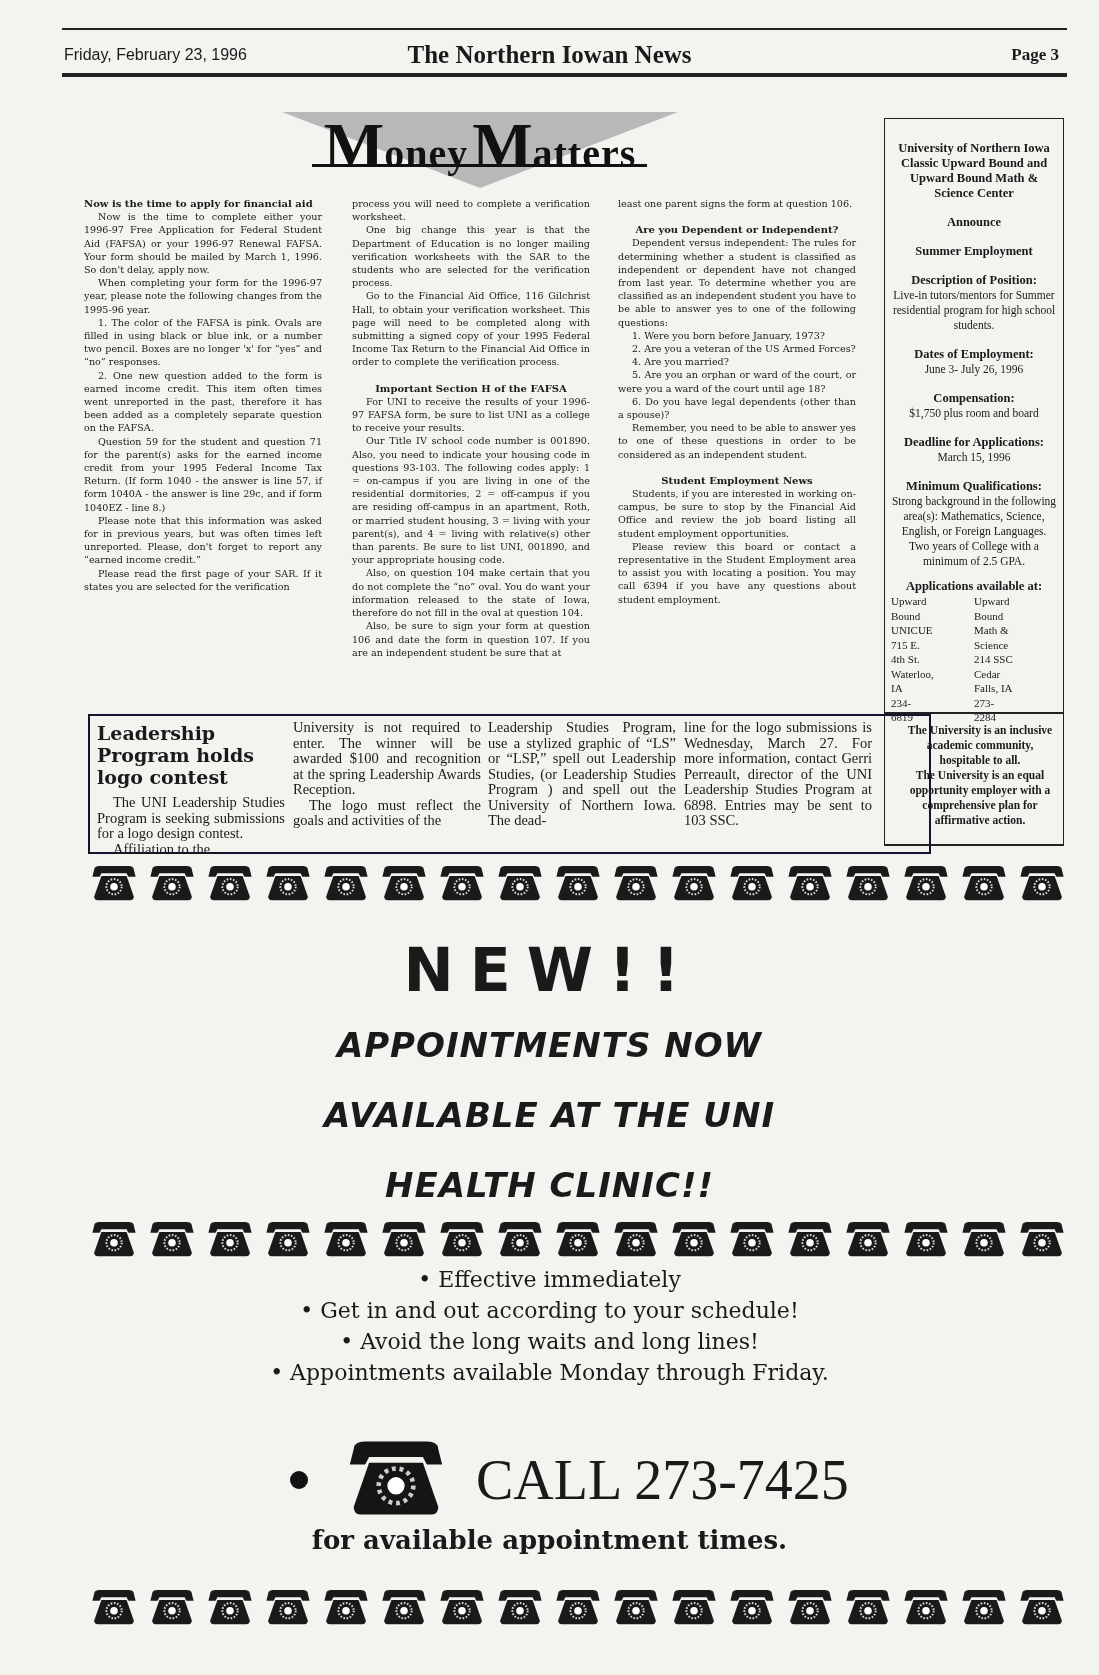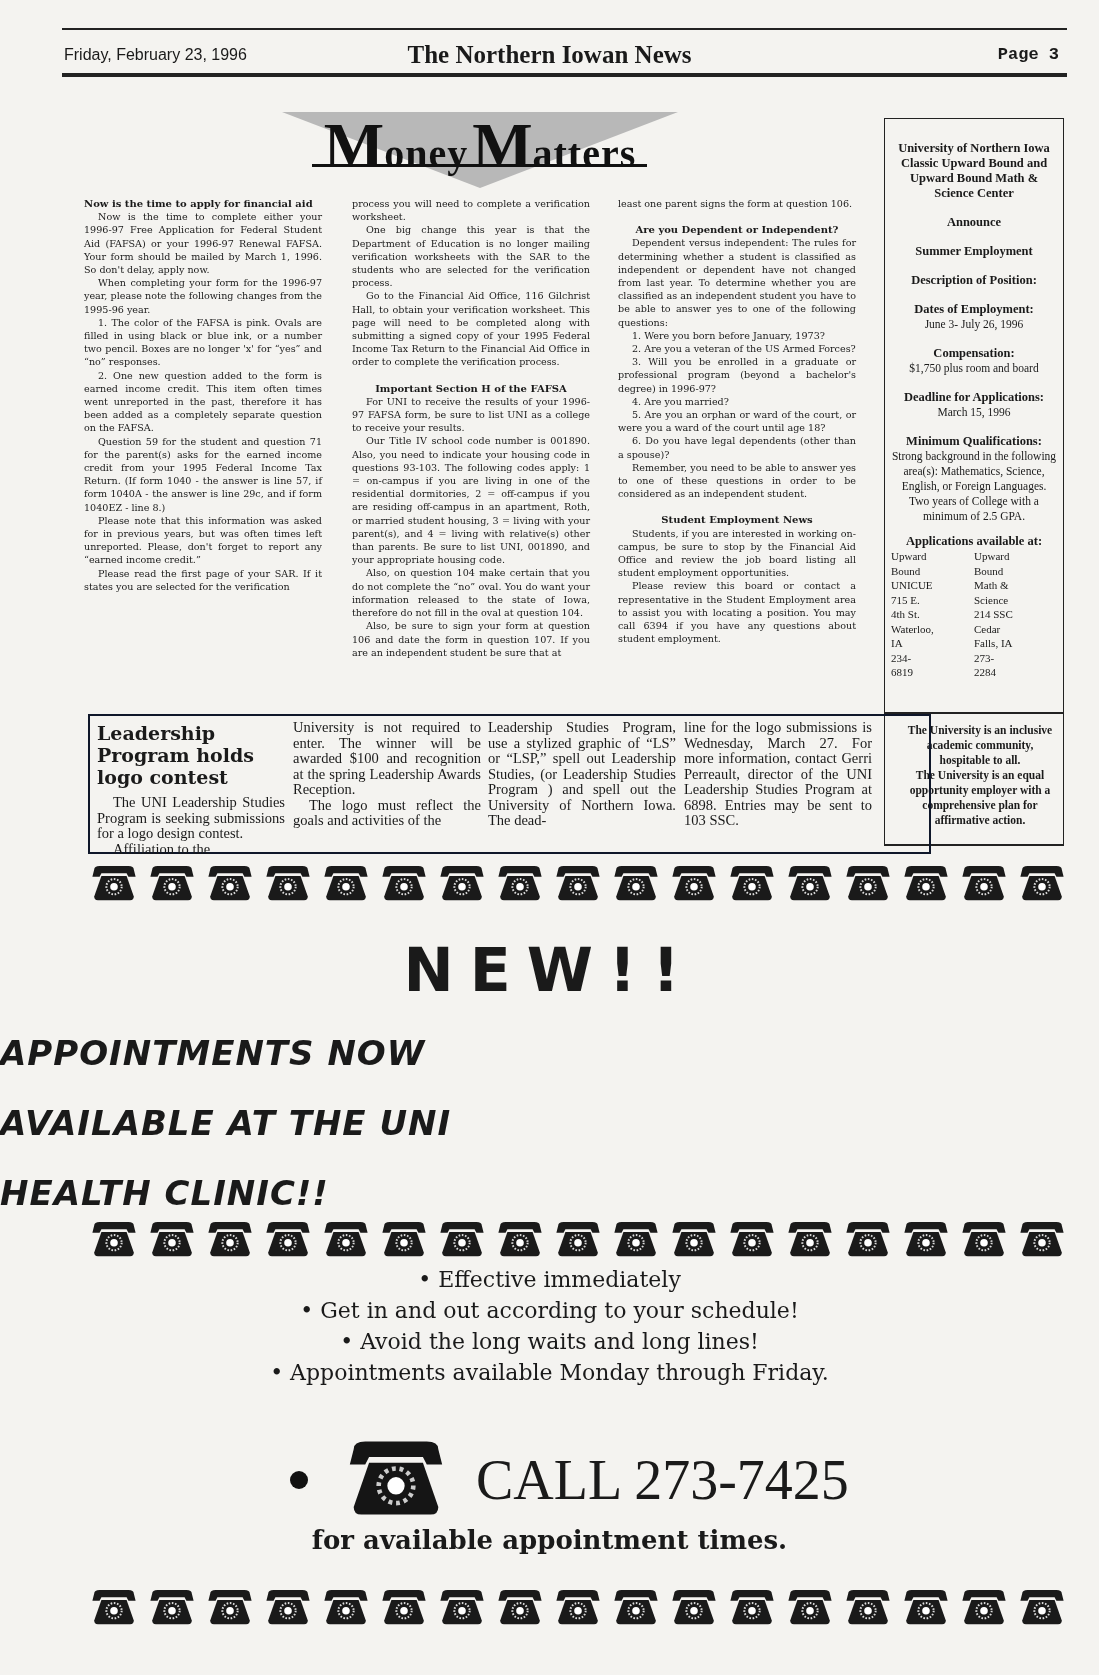--- a/index.html
+++ b/index.html
@@ -4,21 +4,21 @@
 <style>
   * { box-sizing: border-box; margin: 0; padding: 0; }
   html, body { width: 1099px; height: 1675px; background: #f4f3f0; overflow: hidden; }
   body { position: relative; font-family: "DejaVu Serif", serif; color: #1a1a1a; }
 
   
   .hdr-rule-top { position: absolute; left: 62px; top: 28px; width: 1005px; height: 2px; background: #222; }
   .hdr-rule-bot { position: absolute; left: 62px; top: 73px; width: 1005px; height: 4px; background: #222; }
   .hdr-date { position: absolute; left: 64px; top: 46px; font-family: "Liberation Sans", sans-serif; font-size: 16px; }
   .hdr-title { position: absolute; left: 0; width: 1099px; top: 41px; text-align: center; font-family: "Liberation Serif", serif; font-weight: bold; font-size: 25px; }
-  .hdr-page { position: absolute; right: 40px; top: 45px; font-family: Liberation Mono, monospace; font-weight: bold; font-size: 17px; }
+  .hdr-page { position: absolute; right: 40px; top: 45px; font-family: Liberation Serif, serif; font-weight: bold; font-size: 17px; }
 
   
   .banner { position: absolute; left: 282px; top: 112px; width: 396px; height: 76px; }
   .banner-tri { position: absolute; left: 0; top: 0; width: 396px; height: 76px; background: #b8b8b8; clip-path: polygon(0 0, 100% 0, 50% 100%); }
   .banner-text { position: absolute; left: 0; top: 2px; width: 396px; text-align: center; font-family: "Liberation Serif", serif; font-weight: bold; color: #111; white-space: nowrap; }
   .banner-text .big { font-size: 64px; line-height: 64px; }
   .banner-text .small { font-size: 40px; line-height: 40px; letter-spacing: 1px; }
   .banner-rule { position: absolute; left: 30px; top: 52px; width: 335px; height: 3px; background: #111; }
 
   
@@ -49,21 +49,21 @@
   .lead-title { font-family: "DejaVu Serif", serif; font-weight: bold; font-size: 19px; line-height: 22px; text-align: left; margin-bottom: 7px; margin-top: 2px; }
   .lc1 { left: 7px; } .lc2 { left: 203px; } .lc3 { left: 398px; } .lc4 { left: 594px; }
 
   
   .phones { position: absolute; left: 88px; width: 980px; height: 40px; display: flex; justify-content: space-between; }
   .phone { width: 52px; height: 36px; position: relative; }
   .phone svg { width: 100%; height: 100%; }
 
   
   .new { position: absolute; left: 0; width: 1099px; top: 934px; text-align: center; font-family: "DejaVu Sans", sans-serif; font-weight: bold; font-size: 60px; letter-spacing: 16px; line-height: 72px; }
-  .appt { position: absolute; left: 0; width: 1099px; text-align: left; font-family: "DejaVu Sans", sans-serif; font-weight: bold; font-style: italic; font-size: 34px; letter-spacing: 1px; margin-top: 8px; }
+  .appt { position: absolute; left: 0; width: 1099px; text-align: center; font-family: "DejaVu Sans", sans-serif; font-weight: bold; font-style: italic; font-size: 34px; letter-spacing: 1px; }
   .bul { position: absolute; left: 0; width: 1099px; text-align: center; font-family: "DejaVu Serif", serif; font-size: 22px; line-height: 30px; }
   .call-row { position: absolute; top: 1440px; left: 290px; height: 80px; display: flex; align-items: center; }
   .call-dot { width: 18px; height: 18px; background: #111; border-radius: 50%; margin-right: 38px; }
   .big-phone { width: 100px; height: 80px; margin-right: 30px; }
   .call-text { font-family: "Liberation Serif", serif; font-size: 56px; line-height: 60px; }
   .avail { position: absolute; top: 1525px; left: 0; width: 1099px; text-align: center; font-family: "DejaVu Serif", serif; font-weight: bold; font-size: 26px; }
 </style>
 </head>
 <body>
 
@@ -103,38 +103,38 @@
   <p>Also, on question 104 make certain that you do not complete the “no” oval. You do want your information released to the state of Iowa, therefore do not fill in the oval at question 104.</p>
   <p>Also, be sure to sign your form at question 106 and date the form in question 107. If you are an independent student be sure that at</p>
 </div>
 
 <div class="col col3">
   <p class="noind">least one parent signs the form at question 106.</p>
   <h4 class="center">Are you Dependent or Independent?</h4>
   <p>Dependent versus independent: The rules for determining whether a student is classified as independent or dependent have not changed from last year. To determine whether you are classified as an independent student you have to be able to answer yes to one of the following questions:</p>
   <p>1. Were you born before January, 1973?</p>
   <p>2. Are you a veteran of the US Armed Forces?</p>
-  <p>3. Will you be enrolled in a graduate or professional program (beyond a bachelor's degree) in 1996-97?</p>
   <p>4. Are you married?</p>
   <p>5. Are you an orphan or ward of the court, or were you a ward of the court until age 18?</p>
   <p>6. Do you have legal dependents (other than a spouse)?</p>
   <p>Remember, you need to be able to answer yes to one of these questions in order to be considered as an independent student.</p>
   <h4 class="center">Student Employment News</h4>
   <p>Students, if you are interested in working on-campus, be sure to stop by the Financial Aid Office and review the job board listing all student employment opportunities.</p>
   <p>Please review this board or contact a representative in the Student Employment area to assist you with locating a position. You may call 6394 if you have any questions about student employment.</p>
 </div>
 
 <div class="side">
   <div class="b">University of Northern Iowa Classic Upward Bound and Upward Bound Math &amp; Science Center</div>
   <div class="gap"></div>
   <div class="b">Announce</div>
   <div class="gap"></div>
   <div class="b">Summer Employment</div>
   <div class="gap"></div>
   <div class="b">Description of Position:</div>
+  <div class="sm">Live-in tutors/mentors for Summer residential program for high school students.</div>
   <div class="gap"></div>
   <div class="b">Dates of Employment:</div>
   <div class="sm">June 3- July 26, 1996</div>
   <div class="gap"></div>
   <div class="b">Compensation:</div>
   <div class="sm">$1,750  plus room and board</div>
   <div class="gap"></div>
   <div class="b">Deadline for Applications:</div>
   <div class="sm">March 15, 1996</div>
   <div class="gap"></div>

